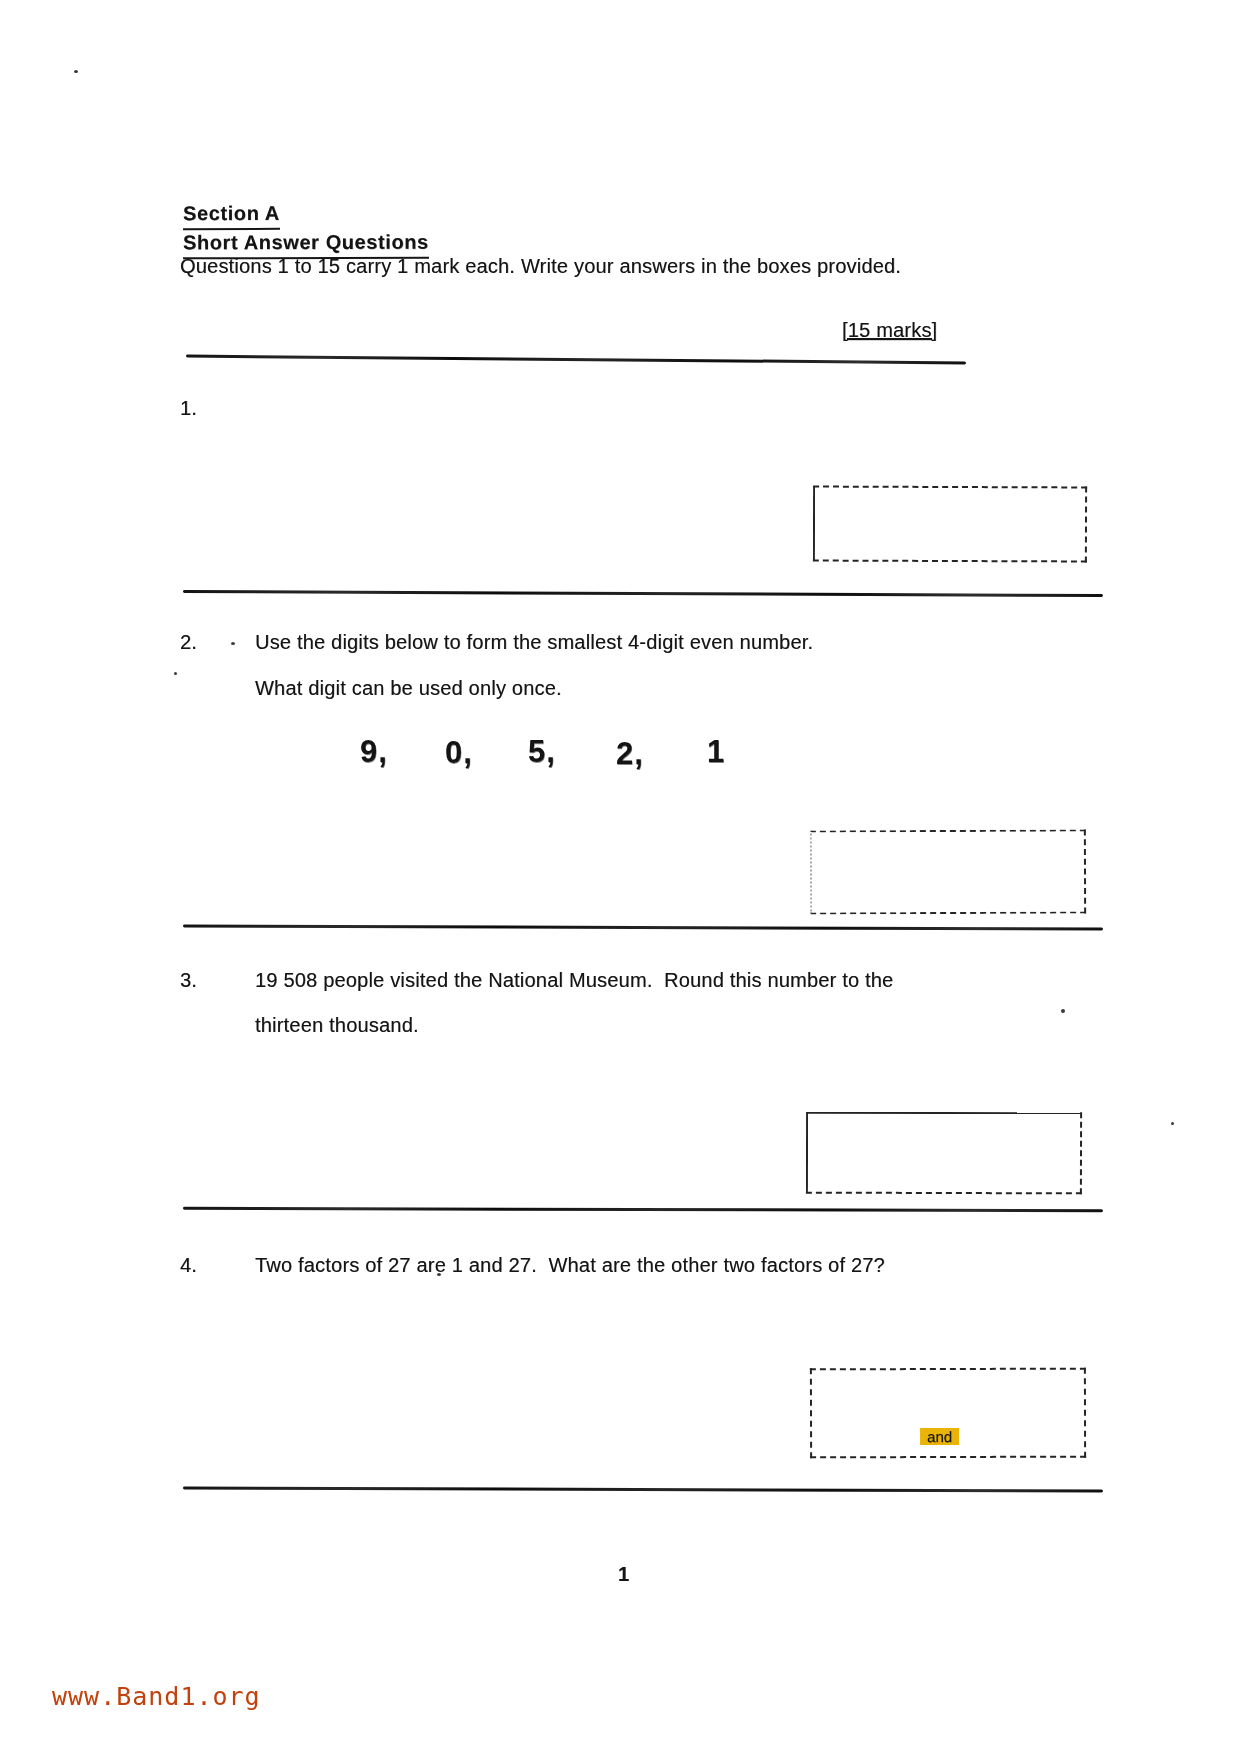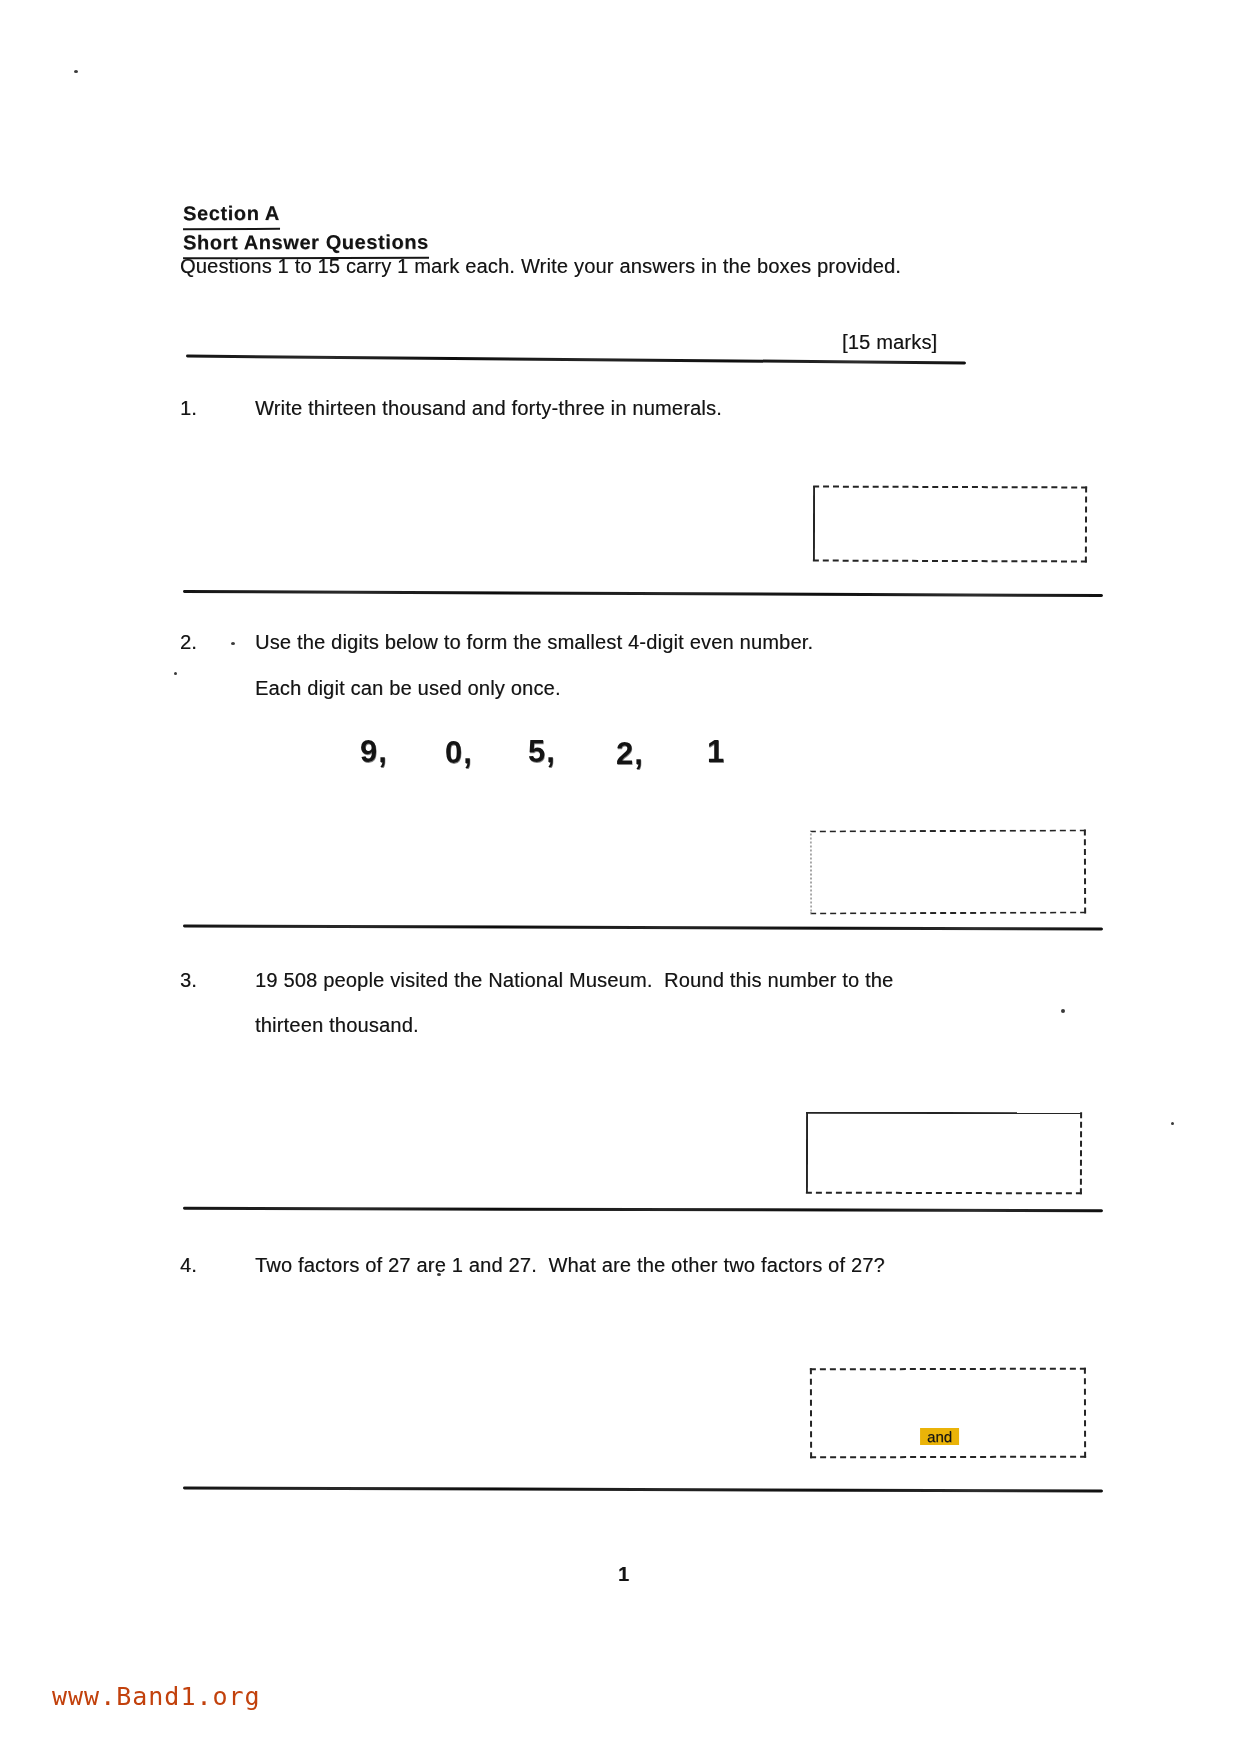--- a/index.html
+++ b/index.html
@@ -85,33 +85,32 @@
   <div class="dot" style="left:74px;top:70px;width:4px;height:3px;"></div>
   <div class="dot" style="left:231px;top:642px;width:4px;height:3px;"></div>
   <div class="dot" style="left:174px;top:672px;width:3px;height:3px;"></div>
   <div class="dot" style="left:1061px;top:1009px;width:4px;height:4px;"></div>
   <div class="dot" style="left:1171px;top:1122px;width:3px;height:3px;"></div>
   <div class="dot" style="left:437px;top:1273px;width:4px;height:3px;"></div>
 
   <div class="txt u-title" style="left:183px;top:199px;">Section A</div>
   <div class="txt u-title" style="left:183px;top:228px;">Short Answer Questions</div>
   <div class="txt" style="left:180px;top:252px;">Questions 1 to 15 carry 1 mark each. Write your answers in the boxes provided.</div>
-  <div class="txt" style="left:842px;top:328px;">[15 marks]</div>
+  <div class="txt" style="left:842px;top:316px;text-decoration:underline;">[15 marks]</div>
 
   <div class="sep" style="left:186px;top:358px;width:780px;transform:rotate(0.5deg);"></div>
 
   <div class="txt qnum" style="left:180px;top:394px;">1.</div>
-  <div class="txt" style="left:255px;top:394px;">Write thirteen thousand and forty-three in numerals.</div>
   <div class="abox" style="left:813px;top:486px;width:270px;height:72px;border-left-style:solid;transform:rotate(0.2deg);"></div>
 
   <div class="sep" style="left:183px;top:592px;width:920px;transform:rotate(0.25deg);"></div>
 
   <div class="txt qnum" style="left:180px;top:628px;">2.</div>
   <div class="txt" style="left:255px;top:628px;">Use the digits below to form the smallest 4-digit even number.</div>
-  <div class="txt" style="left:255px;top:674px;">Each digit can be used only once.</div>
+  <div class="txt" style="left:255px;top:674px;">What digit can be used only once.</div>
   <div class="digit" style="left:360px;top:734px;">9,</div>
   <div class="digit" style="left:445px;top:735px;">0,</div>
   <div class="digit" style="left:528px;top:734px;">5,</div>
   <div class="digit" style="left:616px;top:736px;">2,</div>
   <div class="digit" style="left:707px;top:734px;">1</div>
   <div class="abox" style="left:810px;top:830px;width:272px;height:80px;border-left:2px dotted rgba(30,30,30,0.4);transform:rotate(-0.2deg);"></div>
 
   <div class="sep" style="left:183px;top:926px;width:920px;transform:rotate(0.2deg);"></div>
 
   <div class="txt qnum" style="left:180px;top:966px;">3.</div>

